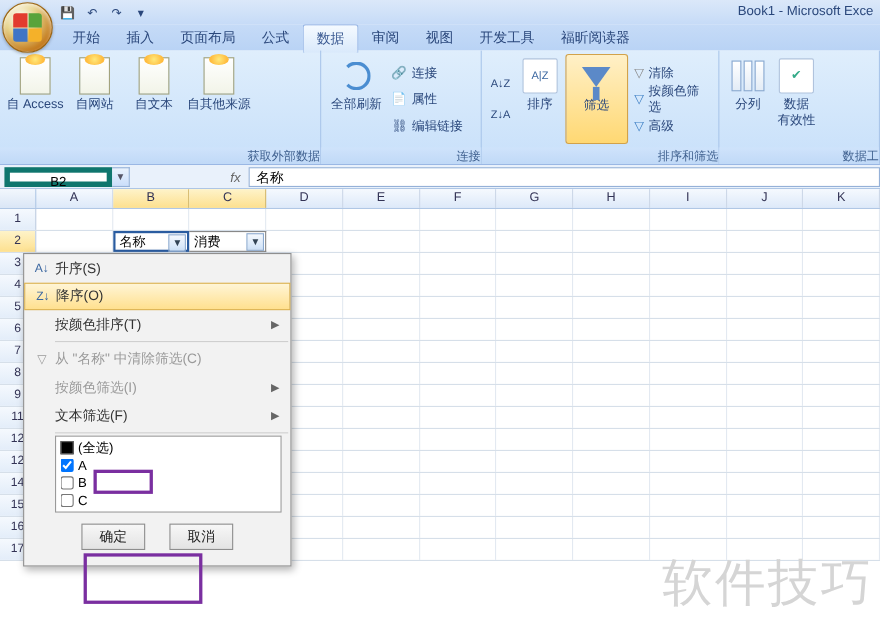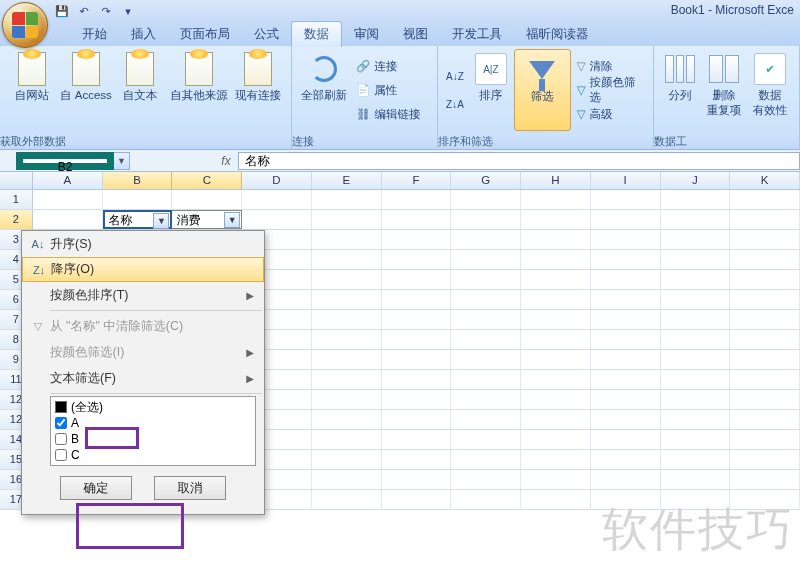--- a/index.html
+++ b/index.html
@@ -11,45 +11,45 @@
   .office-btn { position: absolute; left: 2px; top: 2px; width: 46px; height: 46px; border-radius: 50%; background: radial-gradient(circle at 35% 30%, #fff, #e7d38a 35%, #c27719 75%); border: 1px solid #9a6413; box-shadow: inset 0 2px 4px rgba(255,255,255,.7), 0 1px 3px rgba(0,0,0,.3); z-index: 10; display:flex; align-items:center; justify-content:center; }
   .office-btn .logo { width:26px; height:26px; display:grid; grid-template-columns:1fr 1fr; grid-template-rows:1fr 1fr; gap:1px;}
   .office-btn .logo span:nth-child(1){background:#e23b2e;border-radius:3px 0 0 0;}
   .office-btn .logo span:nth-child(2){background:#58a33b;border-radius:0 3px 0 0;}
   .office-btn .logo span:nth-child(3){background:#3f75c6;border-radius:0 0 0 3px;}
   .office-btn .logo span:nth-child(4){background:#f4b12a;border-radius:0 0 3px 0;}
   .qat-btn { width:16px; height:16px; display:flex; align-items:center; justify-content:center; font-size:11px; color:#2a477b; }
   .titlebar .doc-title { position:absolute; right:6px; top:3px; font-size:12px; color:#2a477b; }
 
   
-  .ribbon-tabs { height: 24px; background: linear-gradient(#c6dbf7, #b9d3f5); display: flex; align-items: center; padding-left: 70px; }
+  .ribbon-tabs { height: 24px; background: linear-gradient(#c6dbf7, #b9d3f5); display: flex; align-items: flex-start; padding-left: 54px; }
   .tab { font-size: 12.5px; color: #2a477b; padding: 4px 12px; cursor: default; }
   .tab.active { background: linear-gradient(#f5faff, #d9e9fb); border: 1px solid #9ab7e4; border-bottom: none; border-radius: 3px 3px 0 0; color:#3b5a92; }
 
   
   .ribbon { height: 104px; background: linear-gradient(#dfeefc, #c8e0fa); border-bottom: 1px solid #9ab7e4; display: flex; }
   .group { border-right: 1px solid #aac6ea; display: flex; flex-direction: column; }
   .group-content { flex: 1; display: flex; align-items: center; padding: 3px 6px; gap: 2px; }
-  .group-label { height: 17px; text-align: left; font-size: 11px; color: #3f608f; background: linear-gradient(#cfe3fb,#c0d9f7); }
+  .group-label { height: 17px; text-align: right; font-size: 11px; color: #3f608f; background: linear-gradient(#cfe3fb,#c0d9f7); }
   .big-btn { display: flex; flex-direction: column; align-items: center; justify-content: flex-start; width: 52px; height: 82px; padding-top: 4px; font-size: 11.5px; color: #2a477b; text-align: center; line-height: 1.3; }
   .big-btn .ico { width: 32px; height: 32px; margin-bottom: 3px; border-radius: 2px; display:flex; align-items:center; justify-content:center; }
   .big-btn.active { background: linear-gradient(#fff0c7,#ffd873); border: 1px solid #d2a24a; border-radius:3px; }
   .small-btn-col { display: flex; flex-direction: column; gap: 2px; }
   .small-btn { display: flex; align-items: center; gap: 4px; font-size: 11.5px; color:#2a477b; padding: 2px 4px; height:22px; }
   .ico-doc { width:28px; height:34px; background: linear-gradient(#fff,#f2f4e8); border:1px solid #a3a37d; position:relative;}
   .ico-doc::before { content:""; position:absolute; top:-4px; left:4px; width:18px; height:10px; background: radial-gradient(circle, #ffe97b, #ffbc3f 70%); border-radius:50%; }
   .ico-refresh { width:26px;height:26px; border:3px solid #4a8dd1; border-radius:50%; border-left-color:transparent; position:relative;}
   .ico-funnel { width:0; height:0; border-left:13px solid transparent; border-right:13px solid transparent; border-top:18px solid #5b89c8; position:relative;}
   .ico-funnel::after{content:"";position:absolute;left:-3px;top:0;width:6px;height:12px;background:#5b89c8;}
   .ico-cols { width:30px;height:28px; display:flex; gap:2px;}
   .ico-cols span{flex:1; background:linear-gradient(#fff,#e3ecf6); border:1px solid #8aa9cf;}
 
   
   .fbar { height: 22px; background:#e9f1fb; border-bottom: 1px solid #a8c1e3; display:flex; align-items:center; }
-  .namebox { width: 98px; background:#fff; border:7px solid #0f766e; font-size:12px; text-align:center; margin-left:16px; height:18px; line-height:16px; }
+  .namebox { width: 98px; background:#fff; border:5px solid #0f766e; font-size:12px; text-align:center; margin-left:4px; height:18px; line-height:16px; }
   .namebox-dd { width:16px; height:18px; background:linear-gradient(#eaf2fc,#cadefb); border:1px solid #95b1d8; border-left:none; display:flex;align-items:center;justify-content:center; font-size:9px;color:#556;}
   .fx-btn { width:24px; display:flex;align-items:center;justify-content:center; font-size:12px; font-style:italic; color:#666; margin-left:84px;}
   .formula-input { flex:1; background:#fff; border:1px solid #95b1d8; height:18px; font-size:12.5px; padding:0 6px; color:#000;}
 
   
   .grid { position: relative; }
   .col-headers { display:flex; height:18px; background:linear-gradient(#f5f9fe,#dde9f9); border-bottom:1px solid #b0c7e5; }
   .corner { width:34px; border-right:1px solid #b0c7e5; background:linear-gradient(#f2f7fd,#dae6f6);}
   .col-h { width:72px; border-right:1px solid #cdd8e8; text-align:center; font-size:11.5px; color:#335; line-height:17px; }
   .col-h.sel { background: linear-gradient(#fef3c9,#fde08f); border-right:1px solid #d6b966;}
@@ -67,21 +67,21 @@
   .menu-item .mi-ico { width:24px; display:flex; align-items:center; justify-content:center; font-size:11px;}
   .menu-item.hover { background: linear-gradient(#fff5d6,#ffe08f); border:1px solid #ddb14a; height:25px; }
   .menu-item.disabled { color:#9a9a9a; }
   .menu-item .arrow { margin-left:auto; margin-right:10px; font-size:10px; color:#666;}
   .menu-sep { height:1px; background:#cfcfcf; margin:2px 2px 2px 28px; }
   .filter-list { margin:2px 8px 0 28px; border:1px solid #9a9a9a; background:#fff; padding:2px 4px 6px; height:70px; overflow:hidden;}
   .chk-row { display:flex; align-items:center; gap:4px; height:16px; font-size:12px; color:#000; }
   .chk-row input { width:12px; height:12px; }
   .hl-a { position:absolute; left:63px; top:196px; width:54px; height:22px; border:3px solid #7a2fa0; pointer-events:none; }
   .btn-row { display:flex; justify-content:center; gap:22px; padding:10px 0 14px; }
-  .dlg-btn { width:72px; height:24px; background:linear-gradient(#f7f7f7,#e3e3e3); border:1px solid #8d8d8d; font-size:12.5px; color:#222; }
+  .dlg-btn { width:58px; height:24px; background:linear-gradient(#f7f7f7,#e3e3e3); border:1px solid #8d8d8d; font-size:12.5px; color:#222; }
   .hl-ok { position:absolute; left:54px; top:272px; width:108px; height:46px; border:3px solid #7a2fa0; pointer-events:none; }
 
   .watermark { position:absolute; right:6px; bottom:18px; font-size:46px; color:#d5d5d5; font-family:"Microsoft YaHei"; letter-spacing:2px; pointer-events:none;margin-top:28px; }
 </style>
 </head>
 <body>
 
 <div class="office-btn">
     <div class="logo">
       <span></span>
@@ -112,45 +112,39 @@
   <div class="tab">福昕阅读器</div>
 </div>
 
 <div class="ribbon">
   <div class="group" style="width:292px">
     <div class="group-content">
       <div class="big-btn">
           <div class="ico">
             <div class="ico-doc"></div>
           </div>
+          <span>自 Access</span>
+        </div>
+      <div class="big-btn">
+          <div class="ico">
+            <div class="ico-doc"></div>
+          </div>
           <span>自网站</span>
         </div>
       <div class="big-btn">
           <div class="ico">
             <div class="ico-doc"></div>
           </div>
-          <span>自 Access</span>
-        </div>
-      <div class="big-btn">
+          <span>自文本</span>
+        </div>
+      <div class="big-btn" style="width:62px">
           <div class="ico">
             <div class="ico-doc"></div>
           </div>
-          <span>自文本</span>
-        </div>
-      <div class="big-btn" style="width:62px">
-          <div class="ico">
-            <div class="ico-doc"></div>
-          </div>
           <span>自其他来源</span>
-        </div>
-      <div class="big-btn">
-          <div class="ico">
-            <div class="ico-doc" style="background:linear-gradient(#fff,#f6efd7)"></div>
-          </div>
-          <span>现有连接</span>
         </div>
     </div>
     <div class="group-label">获取外部数据</div>
   </div>
 
   <div class="group" style="width:146px">
     <div class="group-content">
       <div class="big-btn">
           <div class="ico">
             <div class="ico-refresh"></div>
@@ -220,22 +214,20 @@
       <div class="big-btn" style="width:40px">
           <div class="ico">
             <div class="ico-cols">
               <span></span>
               <span></span>
               <span></span>
             </div>
           </div>
           <span>分列</span>
         </div>
-      <div class="big-btn" style="width:44px;white-space:pre-line"><div class="ico"><div class="ico-cols"><span></span><span></span></div></div><span>删除
-重复项</span></div>
       <div class="big-btn" style="width:44px;white-space:pre-line"><div class="ico" style="background:#fff;border:1px solid #b0c3dd;color:#3a8;">✔</div><span>数据
 有效性</span></div>
     </div>
     <div class="group-label">数据工</div>
   </div>
 </div>
 
 <div class="fbar">
   <div class="namebox">B2</div>
   <div class="namebox-dd">▼</div>

